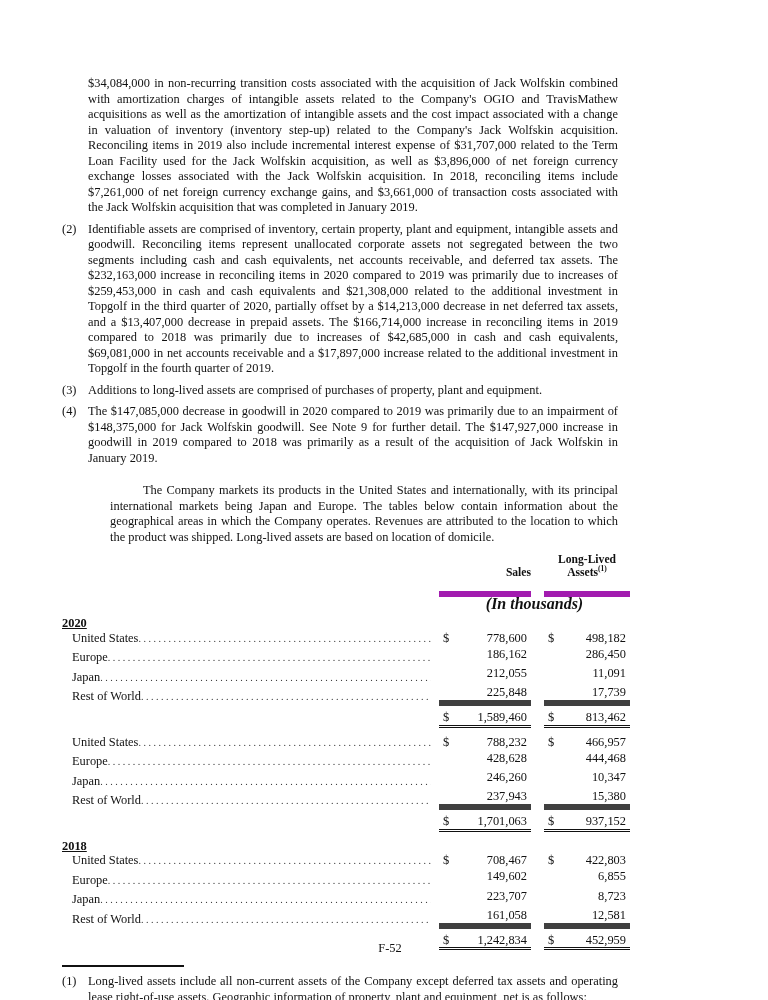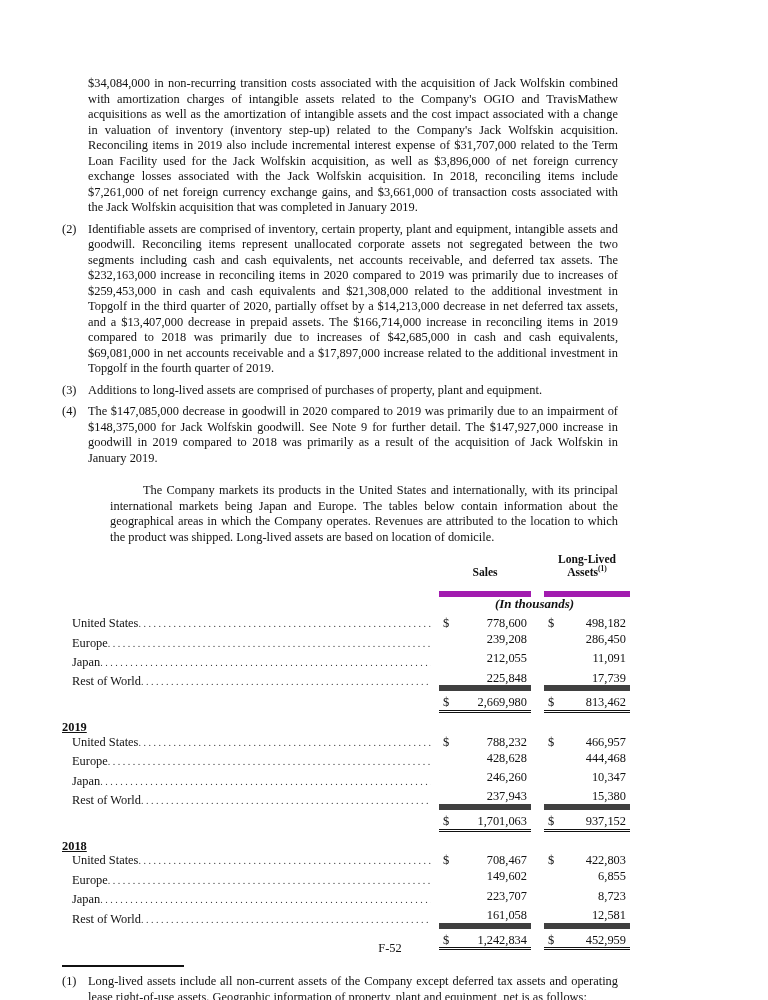--- a/index.html
+++ b/index.html
@@ -35,29 +35,29 @@
 
   
   .fintable { margin-top: 9px; }
   .thead { display: flex; align-items: flex-end; }
   .thspacer { flex: 1; }
   .thcol {
     flex: none; text-align: center; font-weight: bold;
     font-size: 11.6px; line-height: 12.6px;
     border-bottom: 6px solid #a21caf; padding-bottom: 12px;
   }
-  .thcol.sales-h { width: 92px; }
+  .thcol.sales-h { width: 92px; text-align: right; }
   .thcol.assets-h { width: 86px; margin-left: 13px; }
   .thcol sup { font-size: 7.5px; vertical-align: super; line-height: 0; }
   .tunits-row { display: flex; }
   .tunits-spacer { flex: 1; }
   .tunits {
     width: 191px; text-align: center;
     font-style: italic; font-weight: bold;
-    font-size: 13px; line-height: 14px;
+    font-size: 16px; line-height: 14px;
     padding-bottom: 5px;
   }
 
   .tgroup { margin-bottom: 7px; }
   .tyear {
     font-weight: bold; text-decoration: underline;
     line-height: 14.7px;
   }
   .trow { display: flex; align-items: baseline; line-height: 14.7px; }
   .tlabel {
@@ -119,36 +119,37 @@
       <div class="thspacer"></div>
       <div class="thcol sales-h">Sales</div>
       <div class="thcol assets-h"><span>Long-Lived</span><br><span>Assets</span><sup>(1)</sup></div>
     </div>
     <div class="tunits-row">
       <div class="tunits-spacer"></div>
       <div class="tunits">(In thousands)</div>
     </div>
 
     <div class="tgroup">
+      <div class="tyear">2020</div>
       <div class="trow">
         <div class="tlabel"><span>United States</span><span class="dots"></span></div>
         <div class="tcell sales">
             <span>$</span>
             <span>778,600</span>
           </div>
         <div class="tcell assets">
             <span>$</span>
             <span>498,182</span>
           </div>
       </div>
       <div class="trow">
         <div class="tlabel"><span>Europe</span><span class="dots"></span></div>
         <div class="tcell sales">
             <span></span>
-            <span>239,208</span>
+            <span>186,162</span>
           </div>
         <div class="tcell assets">
             <span></span>
             <span>286,450</span>
           </div>
       </div>
       <div class="trow">
         <div class="tlabel"><span>Japan</span><span class="dots"></span></div>
         <div class="tcell sales">
             <span></span>
@@ -167,31 +168,30 @@
           </div>
         <div class="tcell assets">
             <span></span>
             <span>17,739</span>
           </div>
       </div>
       <div class="trow total">
         <div class="tlabel"></div>
         <div class="tcell sales">
             <span>$</span>
-            <span>2,669,980</span>
+            <span>1,589,460</span>
           </div>
         <div class="tcell assets">
             <span>$</span>
             <span>813,462</span>
           </div>
       </div>
     </div>
 
     <div class="tgroup">
-      <div class="tyear">2019</div>
       <div class="trow">
         <div class="tlabel"><span>United States</span><span class="dots"></span></div>
         <div class="tcell sales">
             <span>$</span>
             <span>788,232</span>
           </div>
         <div class="tcell assets">
             <span>$</span>
             <span>466,957</span>
           </div>

